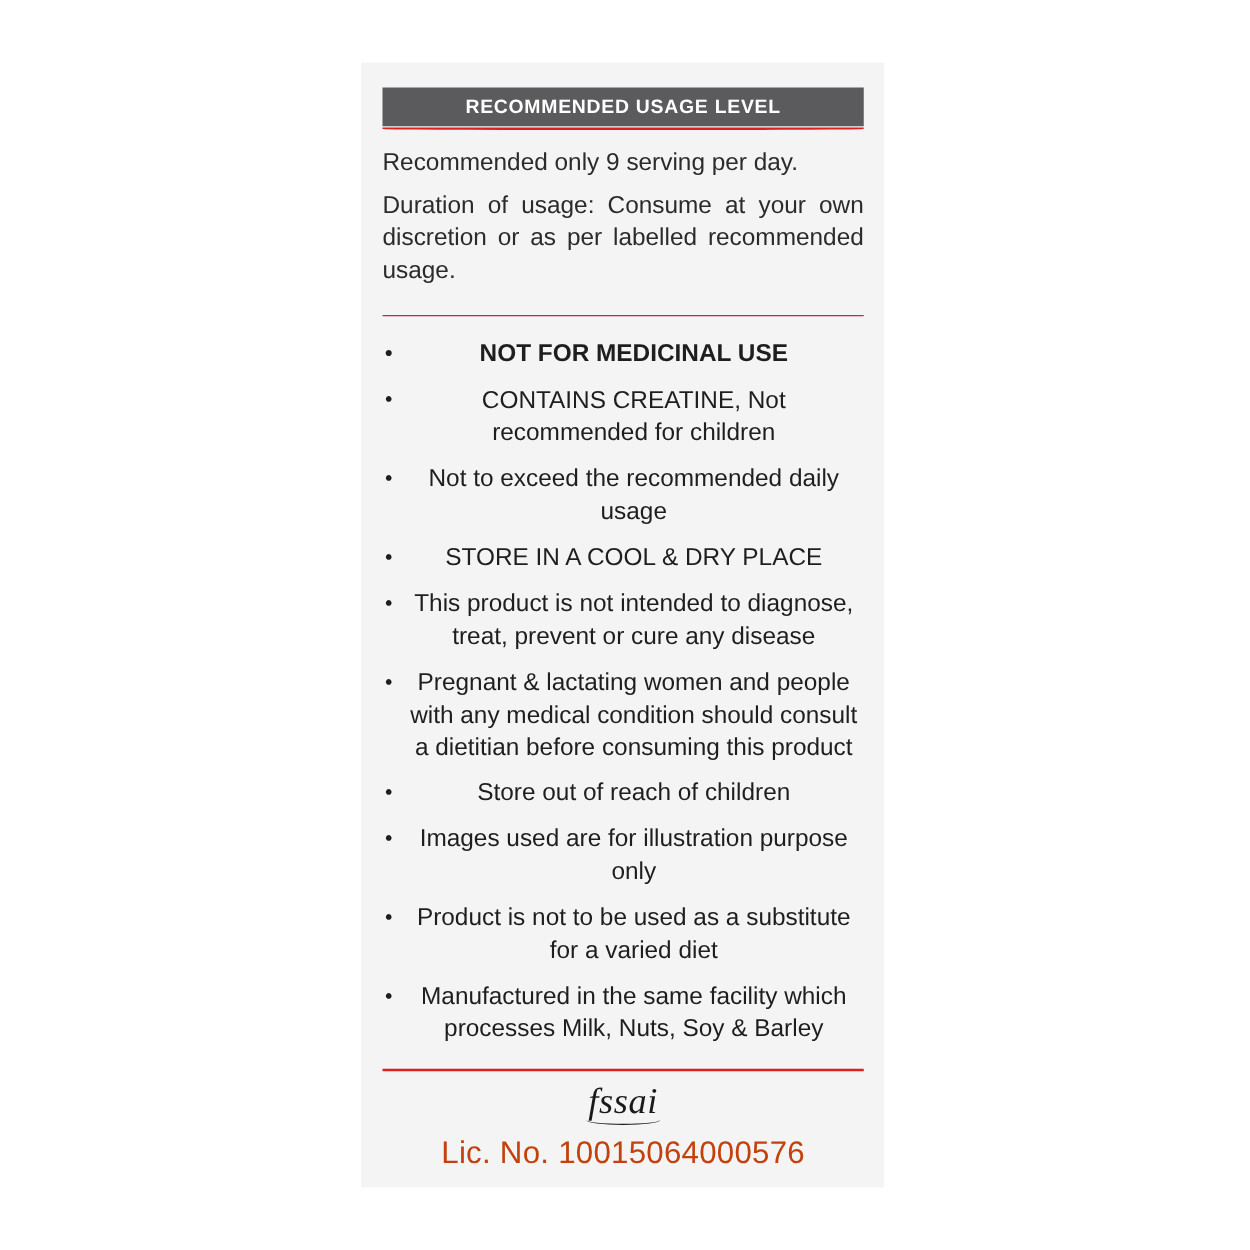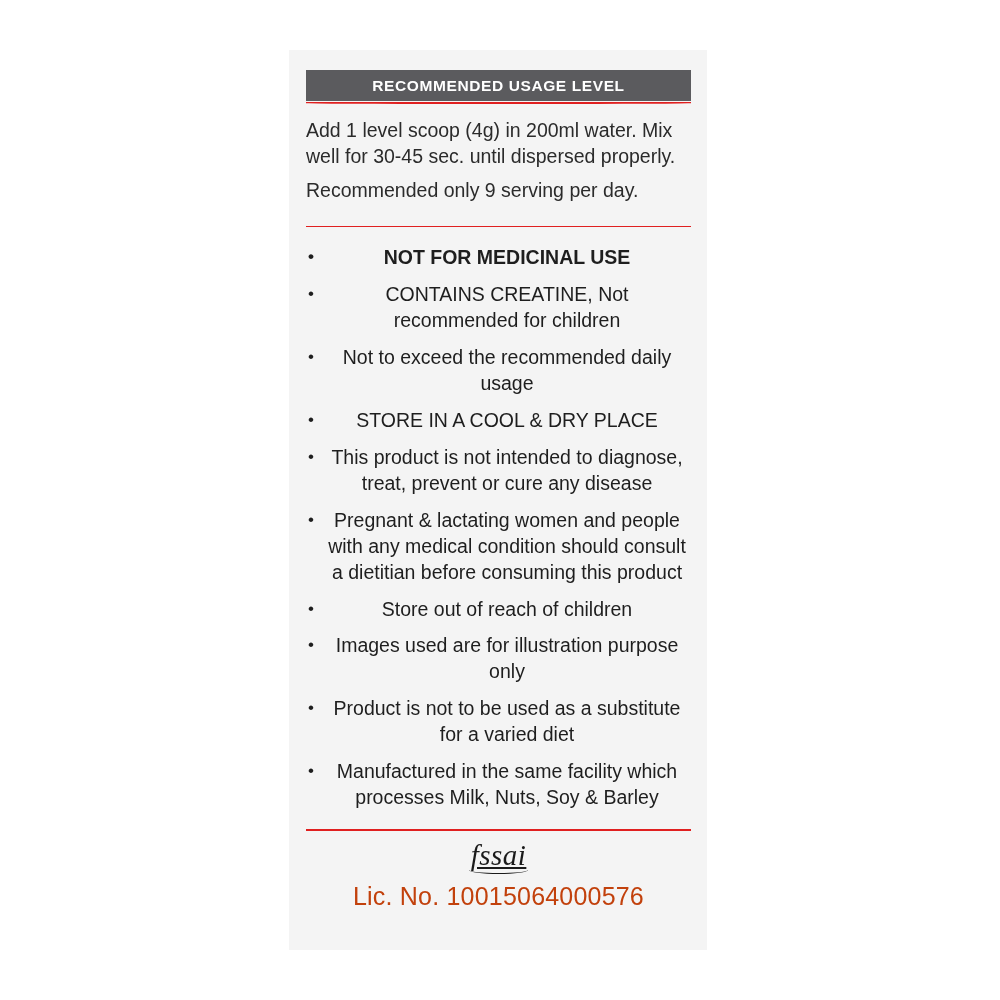--- a/index.html
+++ b/index.html
@@ -122,21 +122,20 @@
   .fssai-logo {
     display: inline-block;
     position: relative;
     font-family: "Liberation Serif", serif;
     font-style: italic;
     font-size: 29px;
     color: #1a1a1a;
     letter-spacing: 0.5px;
     line-height: 1;
     padding: 0 2px 4px 2px;
-    text-decoration: underline;
   }
   .fssai-logo .swoosh {
     position: absolute;
     left: 0;
     right: 0;
     bottom: 0;
     height: 7px;
     border-bottom: 1.6px solid #1a1a1a;
     border-radius: 0 0 60% 60%;
   }
@@ -153,22 +152,22 @@
 
 <div id="page">
 
   <div class="label-panel">
     <div class="panel-inner">
 
       <div class="usage-banner">RECOMMENDED USAGE LEVEL</div>
       <div class="banner-underline"></div>
 
       <div class="usage-body">
-        <p>Add 1 level scoop (4g) in 200ml water. Mix well for  30-45 sec. until dispersed properly.</p>
         <p>Recommended only 9 serving per day.</p>
+        <p class="justify">Duration of usage: Consume at your own discretion or as per labelled recommended usage.</p>
       </div>
 
       <div class="rule-red rule-top"></div>
 
       <ul class="warnings">
         <li class="bold">NOT FOR MEDICINAL USE</li>
         <li>CONTAINS CREATINE, Not recommended for children</li>
         <li>Not to exceed the recommended daily usage</li>
         <li>STORE IN A COOL &amp; DRY PLACE</li>
         <li>This product is not intended to diagnose, treat, prevent or cure any disease</li>

